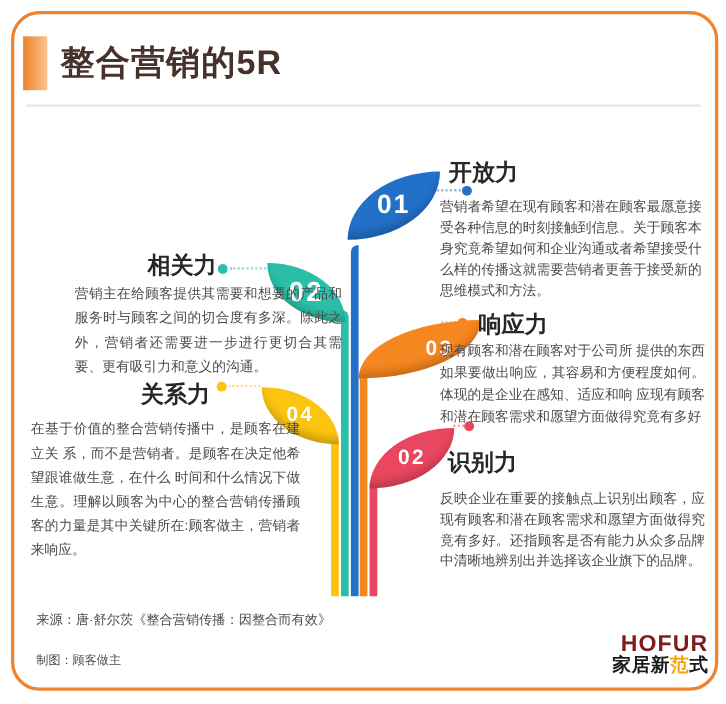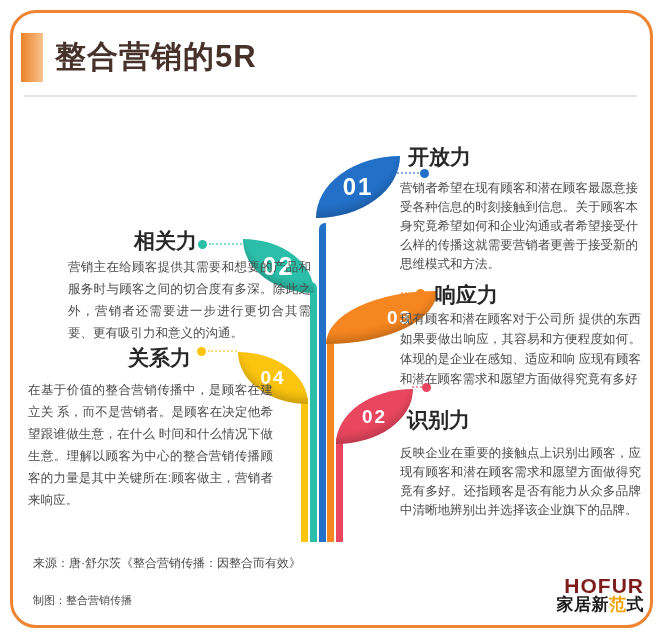--- a/index.html
+++ b/index.html
@@ -129,15 +129,15 @@
 <div class="sec-title t4">关系力</div>
 <div class="sec-title t5">识别力</div>
 
 <div class="para p1">营销者希望在现有顾客和潜在顾客最愿意接受各种信息的时刻接触到信息。关于顾客本身究竟希望如何和企业沟通或者希望接受什么样的传播这就需要营销者更善于接受新的思维模式和方法。</div>
 <div class="para p2">营销主在给顾客提供其需要和想要的产品和服务时与顾客之间的切合度有多深。除此之外，营销者还需要进一步进行更切合其需要、更有吸引力和意义的沟通。</div>
 <div class="para p3">现有顾客和潜在顾客对于公司所 提供的东西如果要做出响应，其容易和方便程度如何。体现的是企业在感知、适应和响 应现有顾客和潜在顾客需求和愿望方面做得究竟有多好</div>
 <div class="para p4">在基于价值的整合营销传播中，是顾客在建立关 系，而不是营销者。是顾客在决定他希望跟谁做生意，在什么 时间和什么情况下做生意。理解以顾客为中心的整合营销传播顾客的力量是其中关键所在:顾客做主，营销者来响应。</div>
 <div class="para p5">反映企业在重要的接触点上识别出顾客，应现有顾客和潜在顾客需求和愿望方面做得究竟有多好。还指顾客是否有能力从众多品牌 中清晰地辨别出并选择该企业旗下的品牌。</div>
 
 <div class="src">来源：唐·舒尔茨《整合营销传播：因整合而有效》</div>
-<div class="credit">制图：整合营销传播</div>
+<div class="credit">制图：顾客做主</div>
 <div class="logo-en">HOFUR</div>
 <div class="logo-cn"><span>家居新</span><span class="hl">范</span><span>式</span></div>
 
 </body></html>

